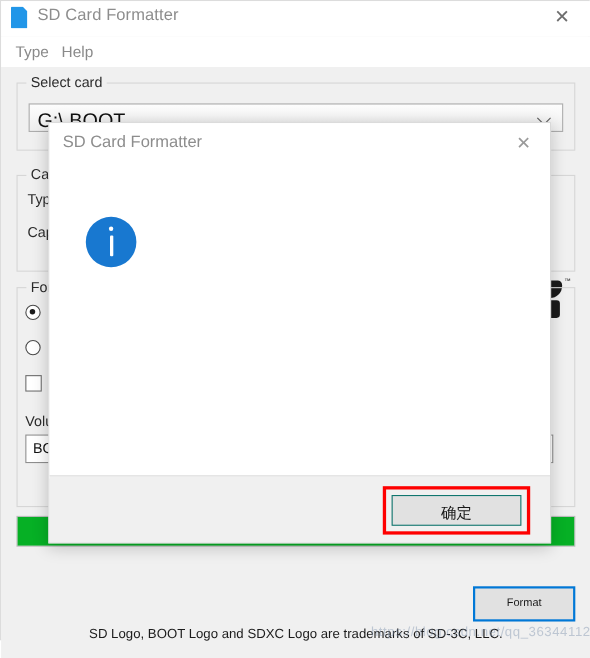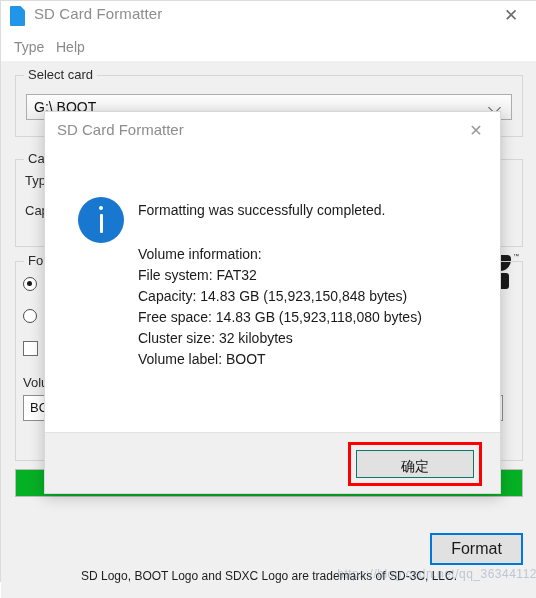--- a/index.html
+++ b/index.html
@@ -115,21 +115,21 @@
     position: absolute;
     left: 10px; top: 18px;
     width: 486px; height: 26px;
     background: linear-gradient(#fdfdfd, #eeeeee);
     border: 1px solid #adadad;
     box-sizing: border-box;
   }
   .combo-text {
     position: absolute;
     left: 7px; top: 4px;
-    font-size: 14px;
+    font-size: 18px;
     color: #111;
     white-space: nowrap;
   }
   .combo-arrow {
     position: absolute;
     right: 8px; top: 5px;
     width: 14px; height: 14px;
   }
   .combo-arrow:before {
     content: "";
@@ -244,21 +244,21 @@
 
   
   .format-btn {
     position: absolute;
     left: 429px; top: 472px;
     width: 93px; height: 32px;
     background: #e1e1e1;
     border: 2px solid #0078d7;
     box-sizing: border-box;
     text-align: center;
-    font-size: 16px;
+    font-size: 10px;
     color: #1a1a1a;
     line-height: 28px;
     cursor: default;
   }
 
   .trademark {
     position: absolute;
     left: 0; top: 508px;
     width: 536px;
     text-align: center;
@@ -450,29 +450,20 @@
     <div class="dlg-titlebar">
       <div class="dlg-title">SD Card Formatter</div>
       <div class="dlg-close">✕</div>
     </div>
 
     <div class="dlg-body">
       <div class="info-icon">
         <div class="dot"></div>
         <div class="stem"></div>
       </div>
-      <div class="dlg-headline">Formatting was successfully completed.</div>
-      <div class="dlg-lines">
-        <div>Volume information:</div>
-        <div>File system: FAT32</div>
-        <div>Capacity: 14.83 GB (15,923,150,848 bytes)</div>
-        <div>Free space: 14.83 GB (15,923,118,080 bytes)</div>
-        <div>Cluster size: 32 kilobytes</div>
-        <div>Volume label: BOOT</div>
-      </div>
     </div>
 
     <div class="dlg-footer">
       <div class="ok-highlight" style="border-color: rgb(254, 0, 0);">
         <div class="ok-btn">确定</div>
       </div>
     </div>
   </div>
 
 </div>

